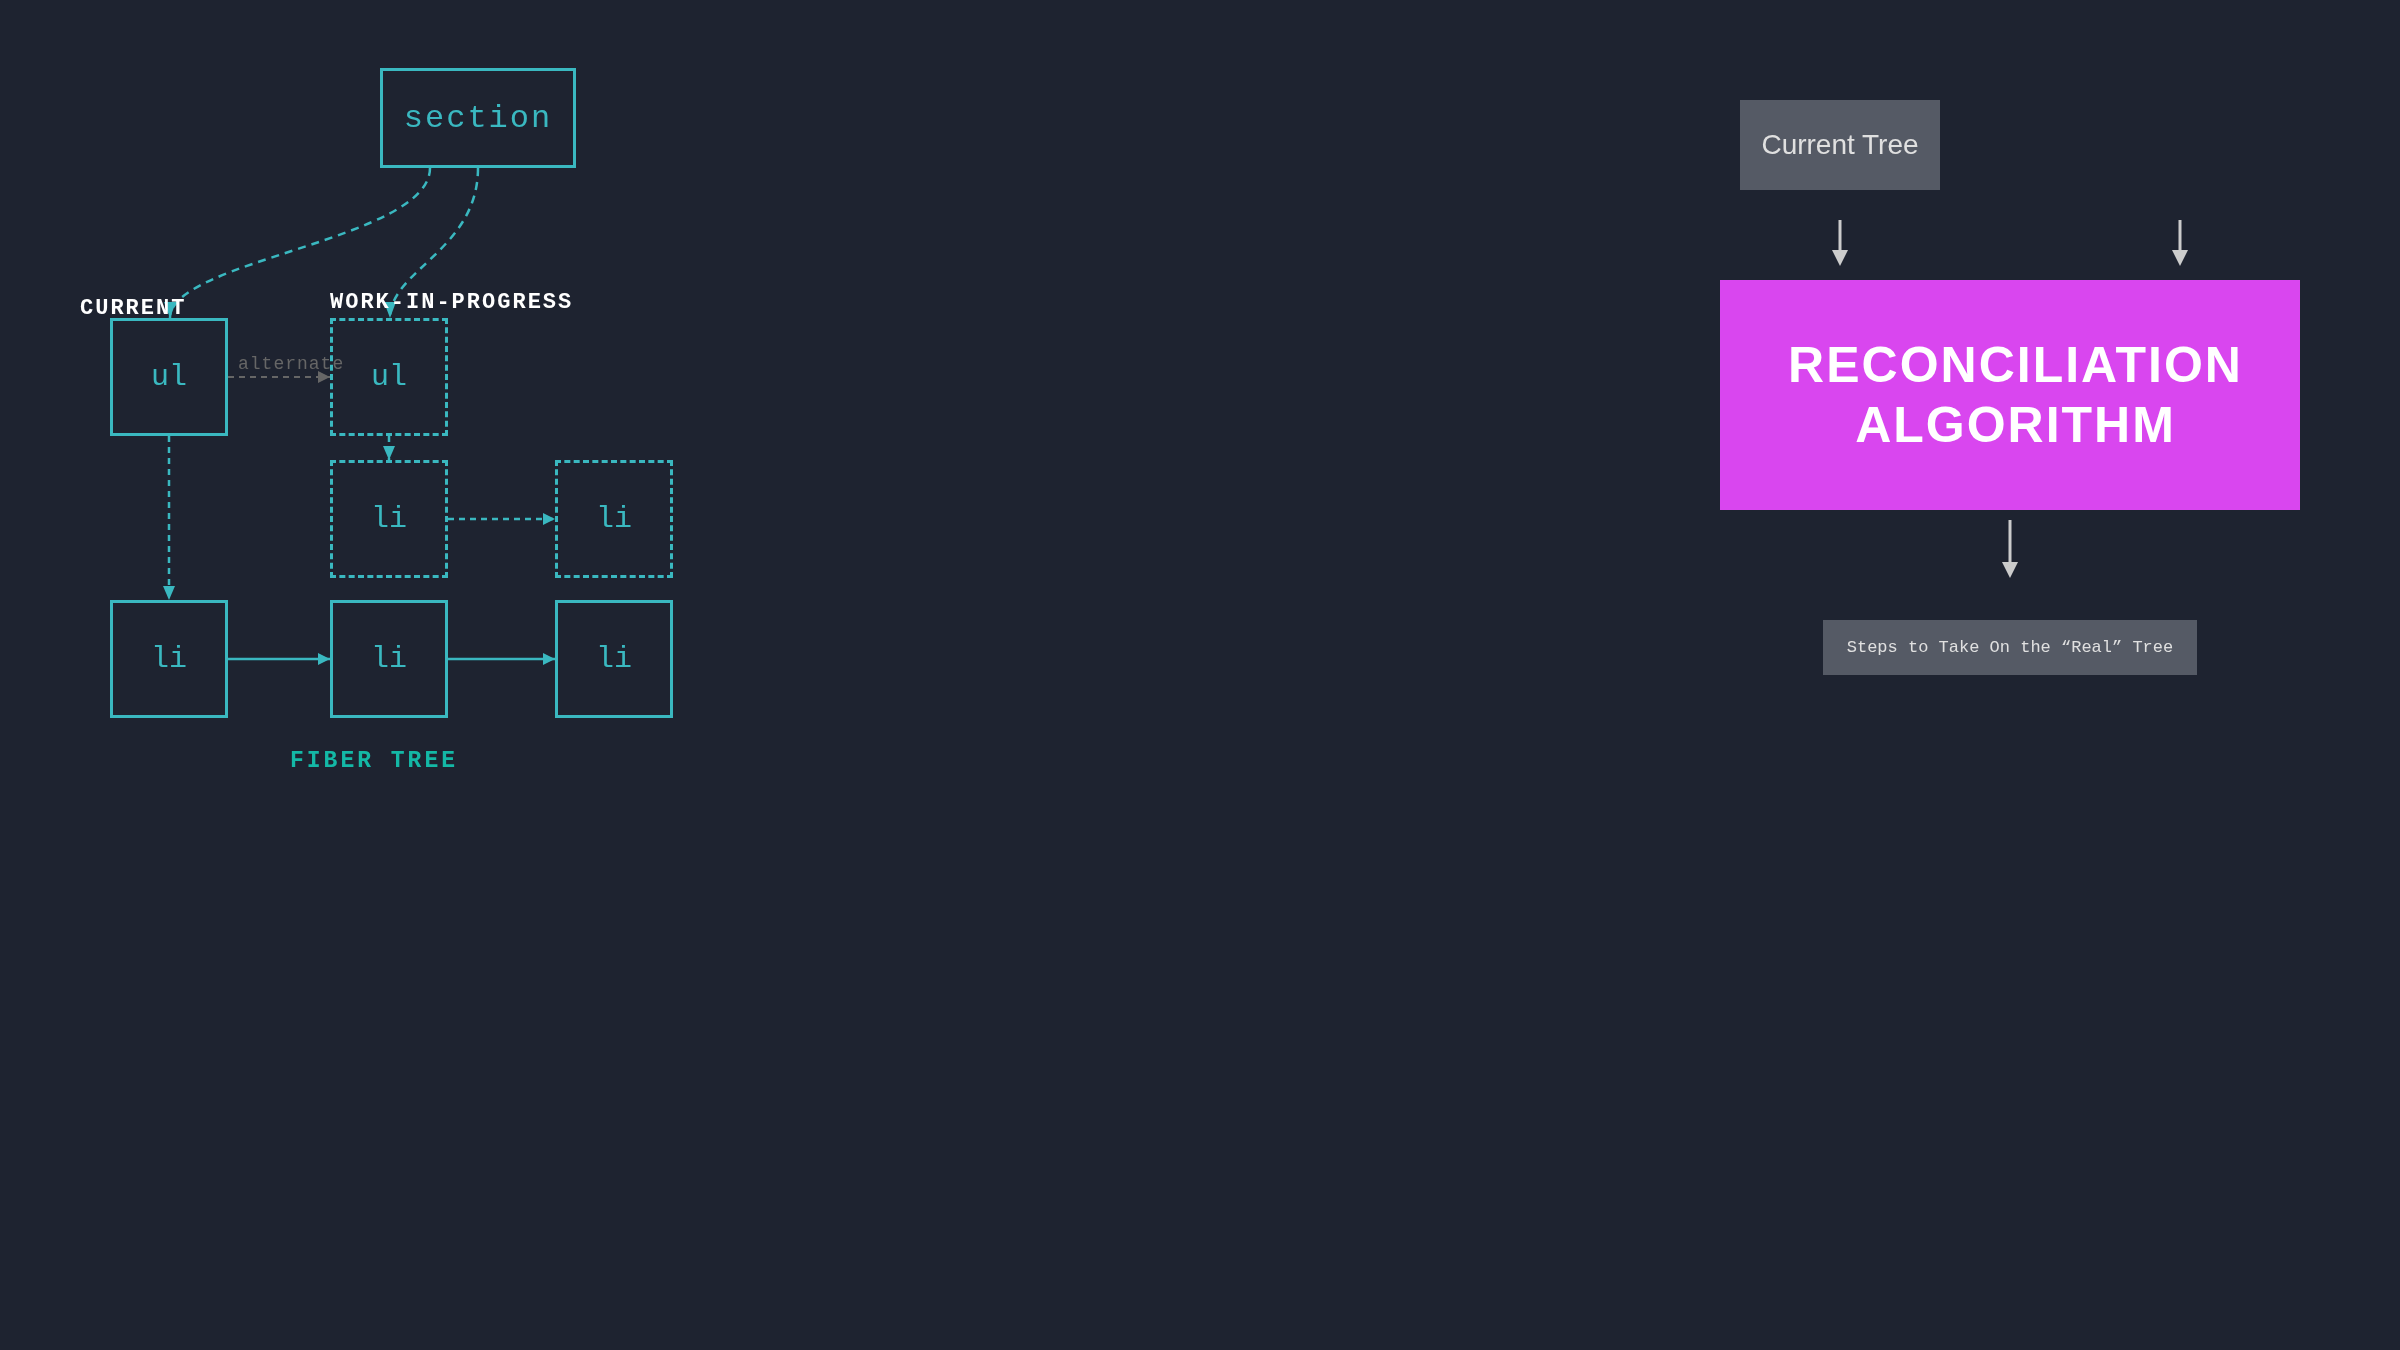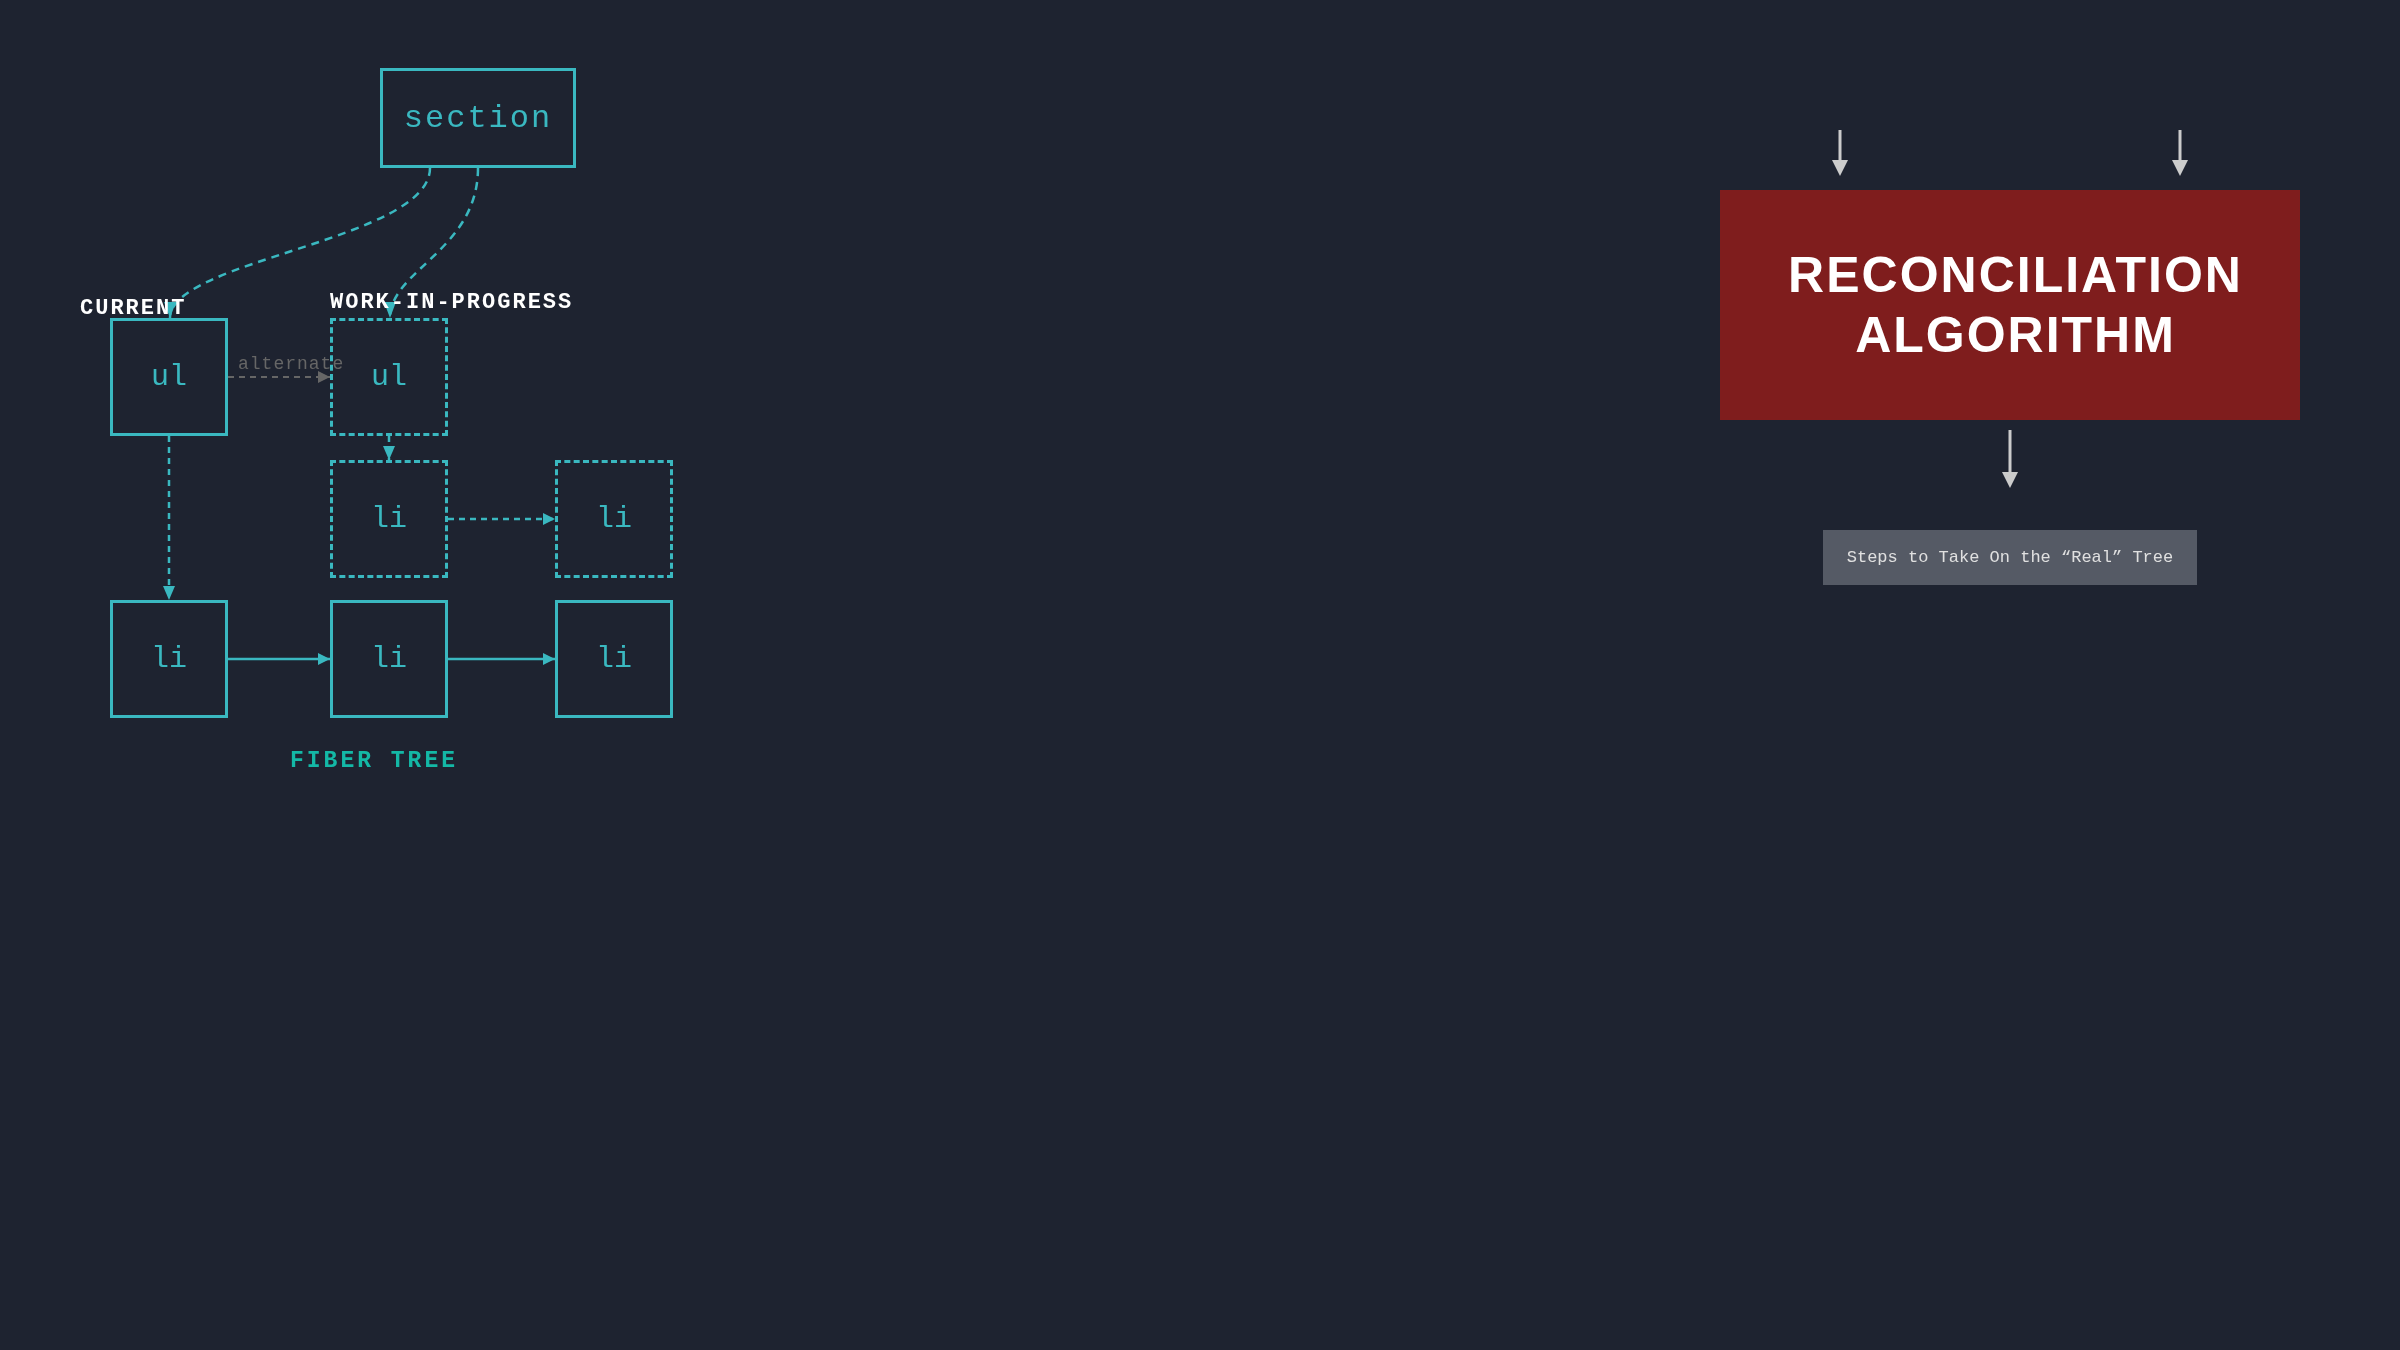--- a/index.html
+++ b/index.html
@@ -212,21 +212,21 @@
     }
     .tree-label-text {
       color: #e0e0e0;
       font-size: 28px;
       text-align: center;
       font-family: Arial, sans-serif;
       line-height: 1.3;
     }
 
     .reconciliation-box {
-      background: #7f1d1d;
+      background: #d946ef;
       min-height: 230px;
       display: flex;
       align-items: center;
       justify-content: center;
       margin: 0 0 10px 0;
       padding-left: 11px;
     }
     .reconciliation-text {
       color: white;
       font-size: 50px;
@@ -317,20 +317,23 @@
   <div class="wip-li4-box">
     <span class="node-label">li</span>
   </div>
 
   <div class="fiber-tree-label">FIBER TREE</div>
 </div>
 
 <div class="right-panel" style="position:absolute; right:100px; top:100px; width:580px;">
 
   <div class="tree-labels-row">
+    <div class="tree-label-box">
+      <span class="tree-label-text">Current Tree</span>
+    </div>
   </div>
 
   <svg width="580" height="60" style="display:block; margin-bottom:0;">
 
     <line x1="120" y1="0" x2="120" y2="38" stroke="#cccccc" stroke-width="3"></line>
     <polygon points="120,46 112,30 128,30" fill="#cccccc"></polygon>
 
     <line x1="460" y1="0" x2="460" y2="38" stroke="#cccccc" stroke-width="3"></line>
     <polygon points="460,46 452,30 468,30" fill="#cccccc"></polygon>
   </svg>

